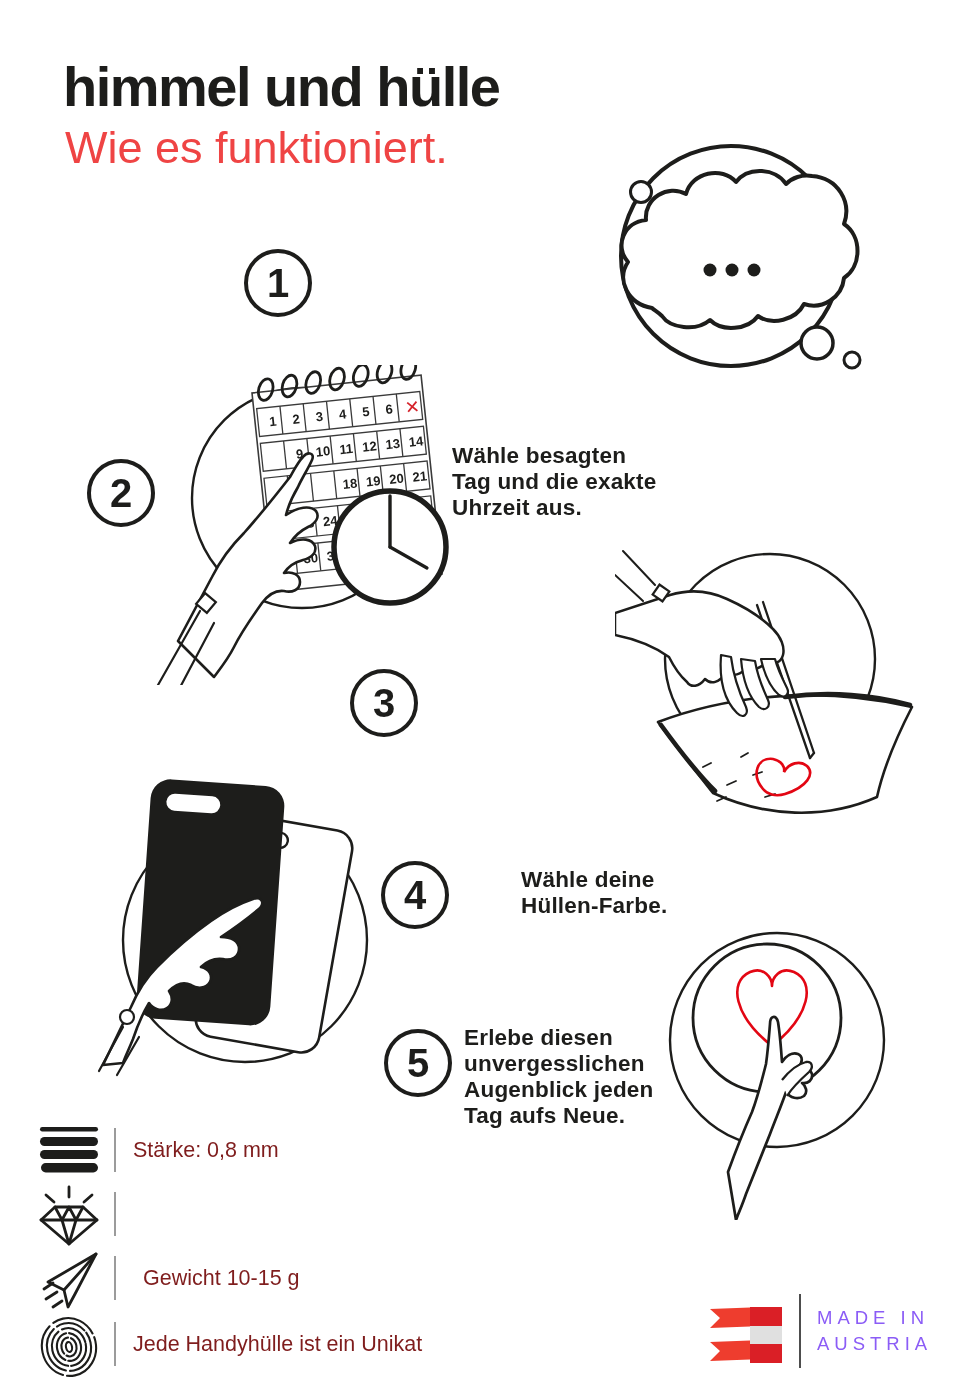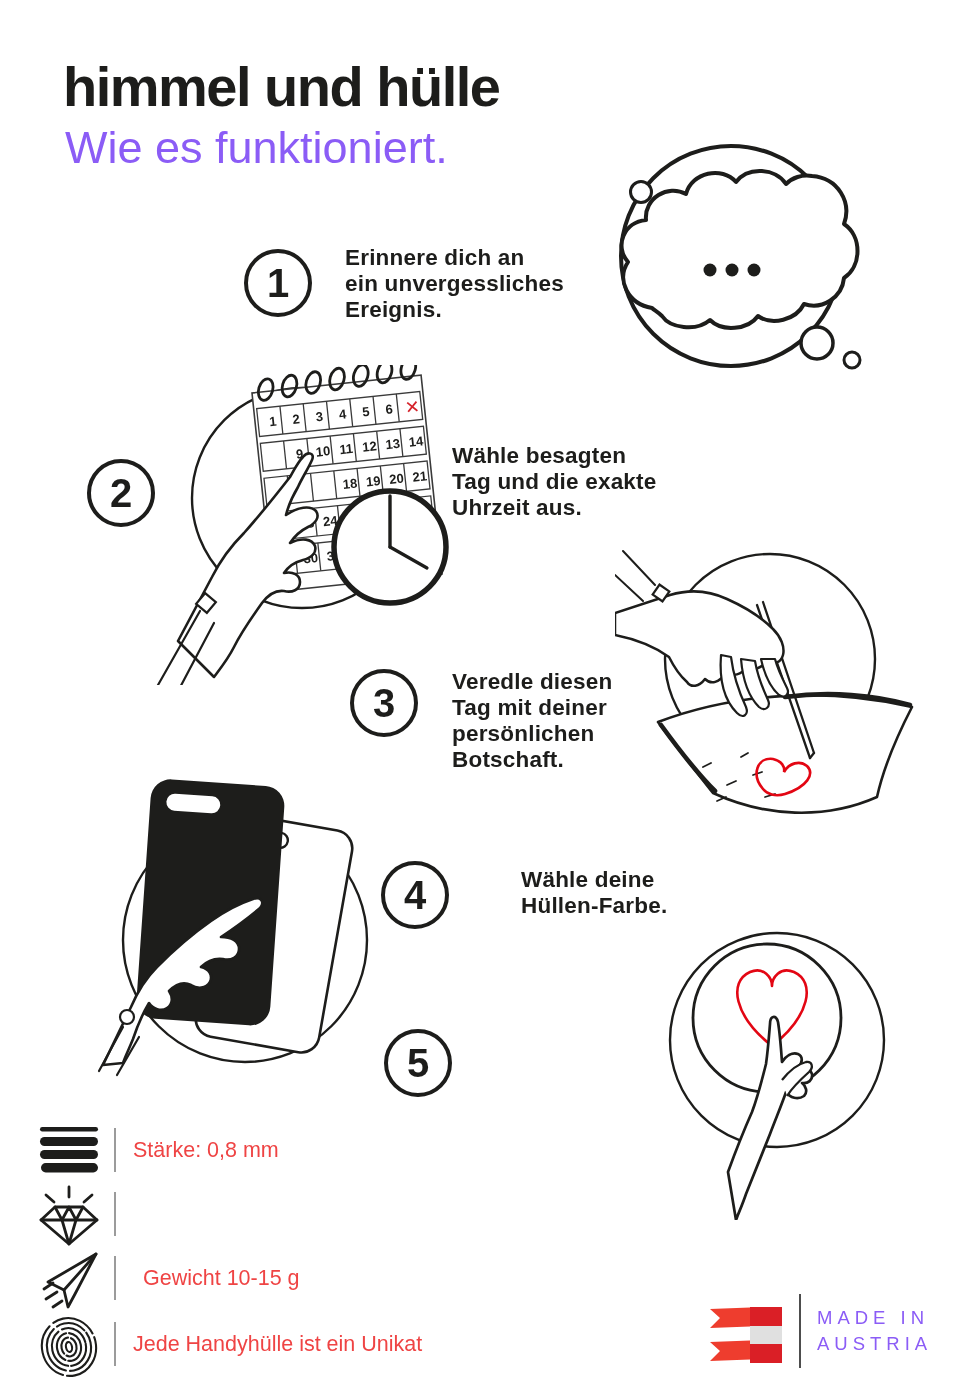--- a/index.html
+++ b/index.html
@@ -3,54 +3,51 @@
 <meta charset="utf-8">
 <style>
   html,body{margin:0;padding:0;background:#fff;}
   #poster{
     position:relative;width:954px;height:1400px;background:#fff;overflow:hidden;
     font-family:"Liberation Sans","DejaVu Sans",sans-serif;color:#1d1d1b;
   }
   .abs{position:absolute;}
   
   #title{left:63px;top:58px;font-size:56px;font-weight:700;letter-spacing:-1.5px;line-height:1.05;margin:0;}
-  #subtitle{left:65px;top:122px;font-size:45px;font-weight:400;letter-spacing:0;color:#8b5cf6;}
+  #subtitle{left:65px;top:122px;font-size:45px;font-weight:400;letter-spacing:0;color:#ef4444;}
   
   .step-badge{
     width:60px;height:60px;border:4.5px solid #1d1d1b;border-radius:50%;
     display:flex;align-items:center;justify-content:center;
     font-size:40px;font-weight:700;background:#fff;box-sizing:content-box;
   }
   
   .step-text{font-size:22.5px;font-weight:700;line-height:1.16;white-space:pre-line;letter-spacing:0.2px;}
   
   .spec-divider{width:2px;background:#9b9b9b;}
-  .spec-text{font-size:21.5px;font-weight:400;color:#ef4444;}
+  .spec-text{font-size:21.5px;font-weight:400;color:#7f1d1d;}
   
   #badge-divider{left:799px;top:1294px;width:2px;height:74px;background:#4d4d4d;}
   .badge-text{font-size:18.5px;letter-spacing:5px;line-height:1.42;color:#8b5cf6;font-weight:400;}
   svg{display:block;}
   .ink-stroke{stroke:#1d1d1b;fill:none;}
   text.cal-day{font-size:13px;font-weight:700;fill:#1d1d1b;text-anchor:middle;font-family:"Liberation Sans",sans-serif;}
   text.cal-x{font-size:18px;font-weight:700;fill:#d5222a;text-anchor:middle;font-family:"DejaVu Sans",sans-serif;}
 </style>
 </head>
 <body>
 
 <div id="poster">
 
   <h1 class="abs" id="title">himmel und hülle</h1>
   <div class="abs" id="subtitle">Wie es funktioniert.</div>
 
   <div class="abs step-badge" style="left:244px;top:249px;">
     <span>1</span>
   </div>
-  <div class="abs step-text" style="left:345px;top:245px;">Erinnere dich an
-ein unvergessliches
-Ereignis.</div>
 
   <svg class="abs" style="left:600px;top:128px;" width="330" height="270" viewBox="0 0 330 270">
     <circle cx="131" cy="128" r="110" class="ink-stroke" stroke-width="4"></circle>
     <circle cx="41" cy="64" r="10.5" fill="#fff" class="ink-stroke" stroke="#1d1d1b" stroke-width="3" style="fill:#fff"></circle>
     <path d="M52 180 C28 176 16 152 28 134 C14 118 24 94 46 92 C44 70 68 56 86 66 C92 44 122 38 136 54 C148 38 176 40 186 56 C192 50 202 46 212 48 C238 50 252 74 244 96 C262 108 262 138 244 150 C242 170 222 182 204 176 C196 192 172 198 158 188 C148 202 122 204 110 192 C96 204 70 200 62 188 C58 184 54 182 52 180 Z" fill="#fff" stroke="#1d1d1b" stroke-width="4" stroke-linejoin="round"></path>
     <g fill="#1d1d1b">
       <circle cx="110" cy="142" r="6.5"></circle>
         <circle cx="132" cy="142" r="6.5"></circle>
         <circle cx="154" cy="142" r="6.5"></circle>
     </g>
@@ -141,24 +138,20 @@
     <g>
       <circle cx="250" cy="182" r="56" fill="#fff" stroke="#1d1d1b" stroke-width="5.5"></circle>
       <path d="M250 182 L250 131" class="ink-stroke" stroke-width="3.4" stroke-linecap="round"></path>
       <path d="M250 182 L287 203" class="ink-stroke" stroke-width="3.2" stroke-linecap="round"></path>
     </g>
   </svg>
 
   <div class="abs step-badge" style="left:350px;top:669px;">
     <span>3</span>
   </div>
-  <div class="abs step-text" style="left:452px;top:669px;">Veredle diesen
-Tag mit deiner
-persönlichen
-Botschaft.</div>
 
   <svg class="abs" style="left:615px;top:535px;" width="340" height="290" viewBox="0 0 340 290">
     <circle cx="155" cy="124" r="105" class="ink-stroke" stroke-width="2.4"></circle>
 
     <path d="M43 187 C120 158 210 152 297 172 C280 205 268 235 262 262 C210 285 150 282 98 258 C80 235 60 210 43 187 Z" fill="#fff" stroke="#1d1d1b" stroke-width="2.6" stroke-linejoin="round"></path>
     <path d="M170 162 C215 156 260 160 295 170" class="ink-stroke" stroke-width="4.6" stroke-linecap="round"></path>
     <path d="M46 190 C62 212 80 236 100 256" class="ink-stroke" stroke-width="4.6" stroke-linecap="round"></path>
 
     <g class="ink-stroke" stroke-width="1.8" stroke-linecap="round">
       <path d="M88 232 l8 -4"></path>
@@ -209,20 +202,24 @@
     <g>
       <path d="M8 300 L36 242 C42 228 50 214 62 202 C78 186 96 170 116 156 C130 146 146 138 158 134 C166 131 170 137 165 143 C152 154 138 164 126 172 C136 172 144 176 144 184 C144 192 136 196 128 194 C120 193 112 196 106 202 C114 204 118 210 115 217 C111 224 102 224 96 220 C88 216 80 220 74 226 C78 232 78 239 72 243 C66 247 58 244 54 238 C48 248 42 262 38 274 C34 284 30 292 28 298 Z" fill="#fff" stroke="#1d1d1b" stroke-width="2.6" stroke-linejoin="round"></path>
       <circle cx="32" cy="252" r="7" fill="#fff" stroke="#1d1d1b" stroke-width="2.2"></circle>
       <path d="M28 262 L4 306 M44 272 L22 310" class="ink-stroke" stroke-width="2.2" stroke-linecap="round"></path>
     </g>
   </svg>
 
   <div class="abs step-badge" style="left:384px;top:1029px;">
     <span>5</span>
   </div>
+  <div class="abs step-text" style="left:464px;top:1025px;">Erlebe diesen
+unvergesslichen
+Augenblick jeden
+Tag aufs Neue.</div>
 
   <svg class="abs" style="left:640px;top:920px;" width="320" height="300" viewBox="0 0 320 300">
     <circle cx="137" cy="120" r="107" class="ink-stroke" stroke-width="2.4"></circle>
     <circle cx="127" cy="98" r="74" class="ink-stroke" stroke-width="2.8"></circle>
     <path d="M132 126 C94 96 88 62 110 52 C124 46 132 58 132 66 C132 58 140 46 154 52 C176 62 170 96 132 126 Z" fill="none" stroke="#e30613" stroke-width="2.6" stroke-linejoin="round"></path>
     <g>
       <path d="M88 252 C96 230 104 210 112 192 C118 176 122 160 126 144 C128 130 129 116 130 104 C130 96 136 94 138 102 C140 114 141 128 142 142 C146 136 152 132 158 134 C163 136 163 143 158 147 C164 146 170 148 172 154 C173 160 168 164 162 163 C166 166 168 172 164 176 C158 180 150 178 146 172 C142 184 136 198 130 214 C122 234 114 254 106 274 C102 286 98 294 96 300 Z" fill="#fff" stroke="#1d1d1b" stroke-width="2.7" stroke-linejoin="round"></path>
       <path d="M142 160 C150 150 158 144 166 142 C172 141 174 147 169 152 C160 160 152 168 147 176" fill="#fff" stroke="#1d1d1b" stroke-width="2.3" stroke-linejoin="round"></path>
     </g>
   </svg>

